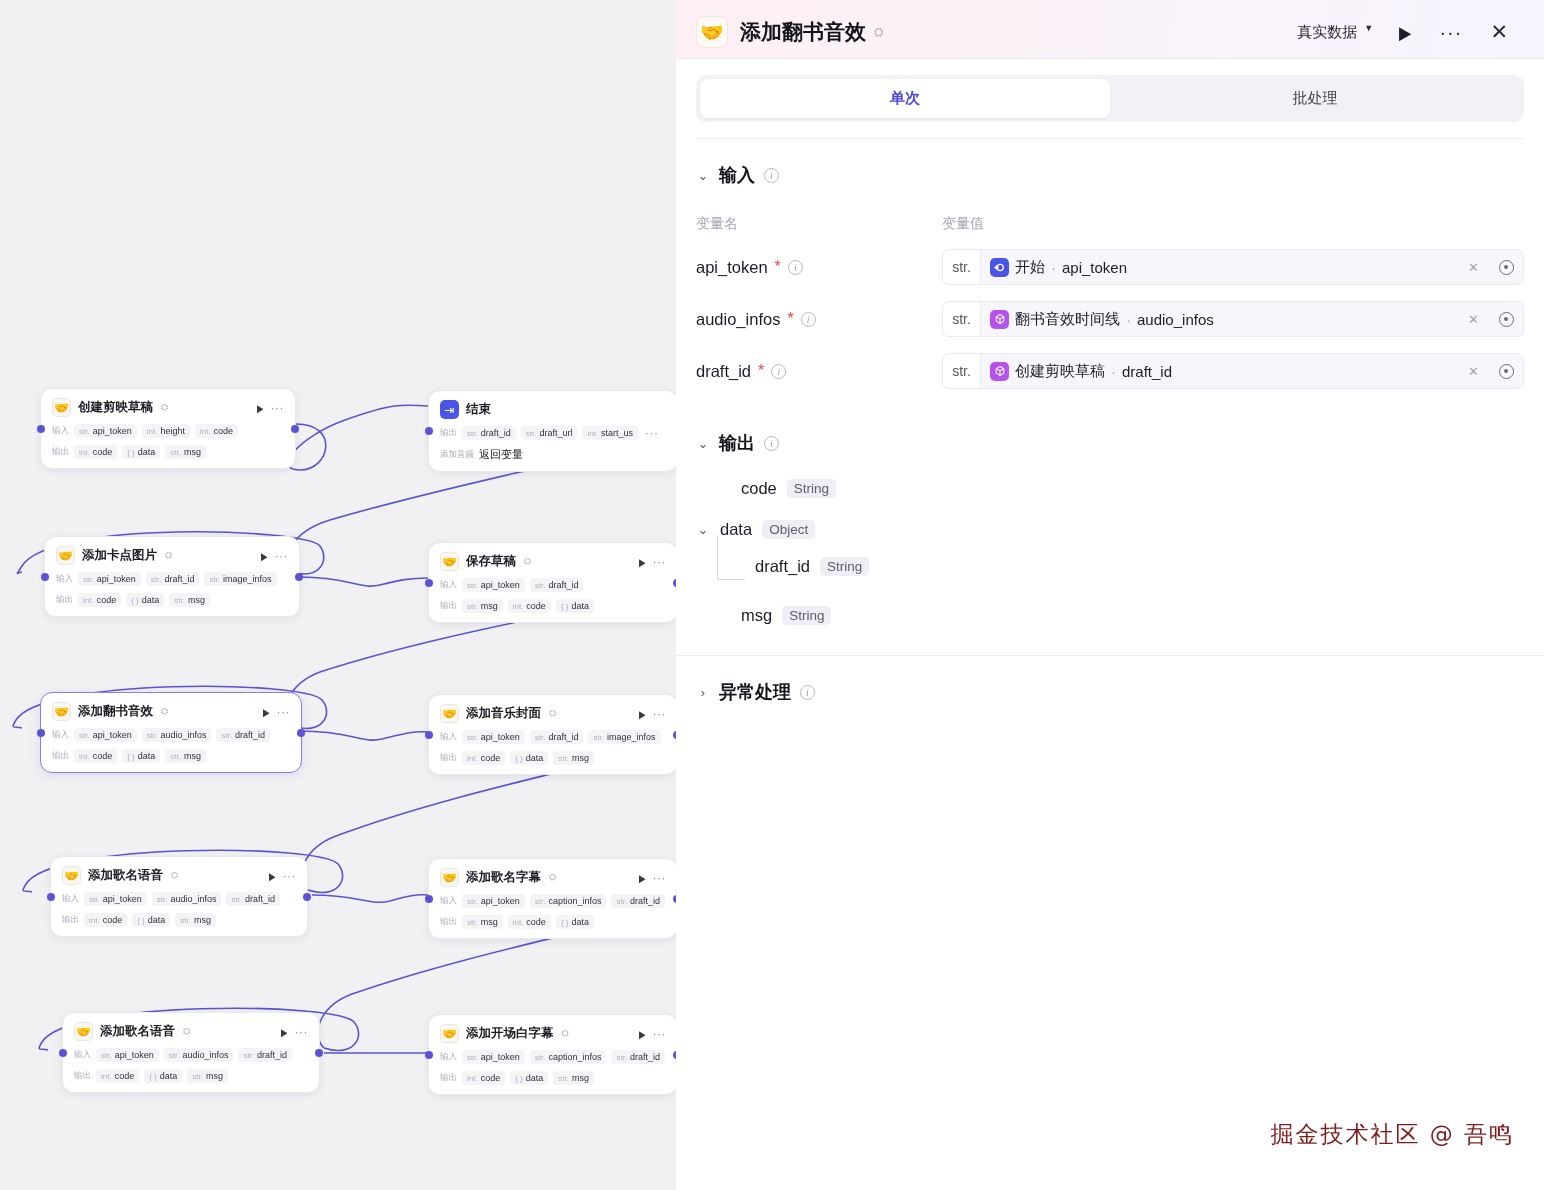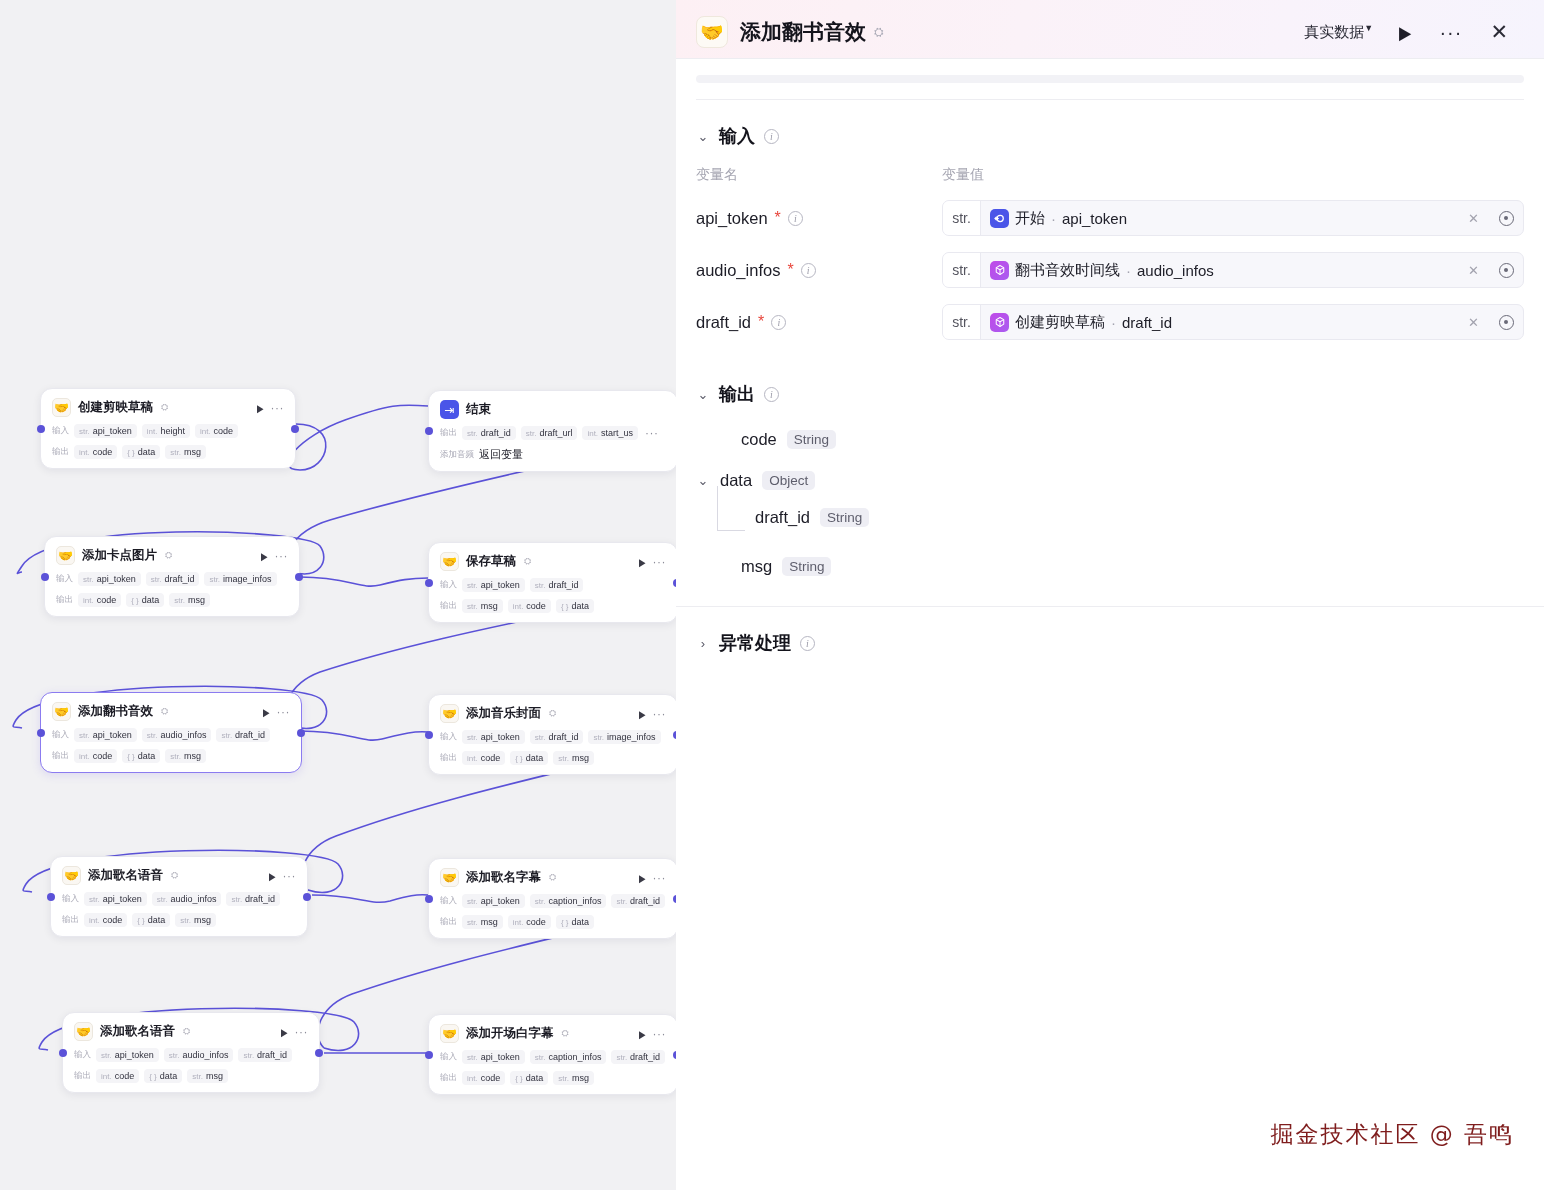--- a/index.html
+++ b/index.html
@@ -81,21 +81,21 @@
   .p-head { display: flex; align-items: center; }
   .p-ico {
     width: 32px; height: 32px; border-radius: 8px;
     background: #fdfaf5; border: 1px solid #efe8dd;
     display: flex; align-items: center; justify-content: center;
     font-size: 19px; flex: none;
   }
   .p-title { font-size: 21px; font-weight: 700; color: #14141c; margin-left: 12px; white-space: nowrap; }
   .p-title-badge { font-size: 12px; color: #a8a8b5; margin-left: 8px; }
   .p-sp { flex: 1 1 auto; }
-  .p-mode { font-size: 15px; color: #2a2a35; display: flex; align-items: flex-start; cursor: pointer; }
+  .p-mode { font-size: 15px; color: #2a2a35; display: flex; align-items: flex-start; gap: 7px; cursor: pointer; }
   .p-caret { font-size: 9px; color: #2a2a35; }
   .p-run { font-size: 16px; color: #1e1e28; margin-left: 26px; cursor: pointer; transform: scaleY(1.15); }
   .p-more { font-size: 20px; color: #2b2b36; margin-left: 28px; cursor: pointer; line-height: 12px; letter-spacing: 1px; }
   .p-close { font-size: 21px; color: #2b2b36; margin-left: 28px; cursor: pointer; font-weight: 300; }
   .p-sub { font-size: 14px; color: #9a9aa6; margin-top: 16px; }
 
   #tabs-wrap { padding: 16px 20px 0 20px; border-top: 1px solid #ededf1; }
   #tabs {
     display: flex; background: #f2f2f6; border-radius: 10px; padding: 4px;
   }
@@ -111,21 +111,21 @@
   .sec-head { display: flex; align-items: center; gap: 9px; padding: 24px 0 0 0; }
   .sec-chev { font-size: 13px; color: #5a5a68; width: 14px; text-align: center; cursor: pointer; }
   .sec-title { font-size: 18px; font-weight: 700; color: #14141c; }
   .info-i {
     width: 15px; height: 15px; border-radius: 50%; border: 1.2px solid #b6b6c2;
     color: #9b9ba8; font-size: 10px; display: inline-flex;
     align-items: center; justify-content: center; font-style: italic;
     font-family: "Liberation Serif", serif;
   }
 
-  .col-heads { display: flex; margin-top: 18px; }
+  .col-heads { display: flex; margin-top: 28px; }
   .col-h { font-size: 14px; color: #a6a6b2; }
   .col-h.c1 { width: 246px; }
 
   .in-row { display: flex; align-items: center; margin-top: 16px; }
   .in-name { width: 246px; display: flex; align-items: center; gap: 7px; }
   .in-name .nm { font-size: 16.5px; color: #1d1d27; }
   .req { color: #e8463c; font-size: 16px; }
   .in-val {
     flex: 1 1 auto; height: 36px; display: flex; align-items: center;
     background: #f7f7fb; border: 1px solid #e9e9f0; border-radius: 7px;
@@ -624,20 +624,22 @@
           <span class="p-caret">▼</span>
         </span>
         <span class="p-run">▶</span>
         <span class="p-more">···</span>
         <span class="p-close">✕</span>
       </div>
     </div>
 
     <div id="tabs-wrap">
       <div id="tabs">
+        <div class="tab active">单次</div>
+        <div class="tab">批处理</div>
       </div>
       <div id="tabs-sep"></div>
     </div>
 
     <div id="panel-body">
 
       <div class="sec-head">
         <span class="sec-chev">⌄</span>
         <span class="sec-title">输入</span>
         <span class="info-i">i</span>

